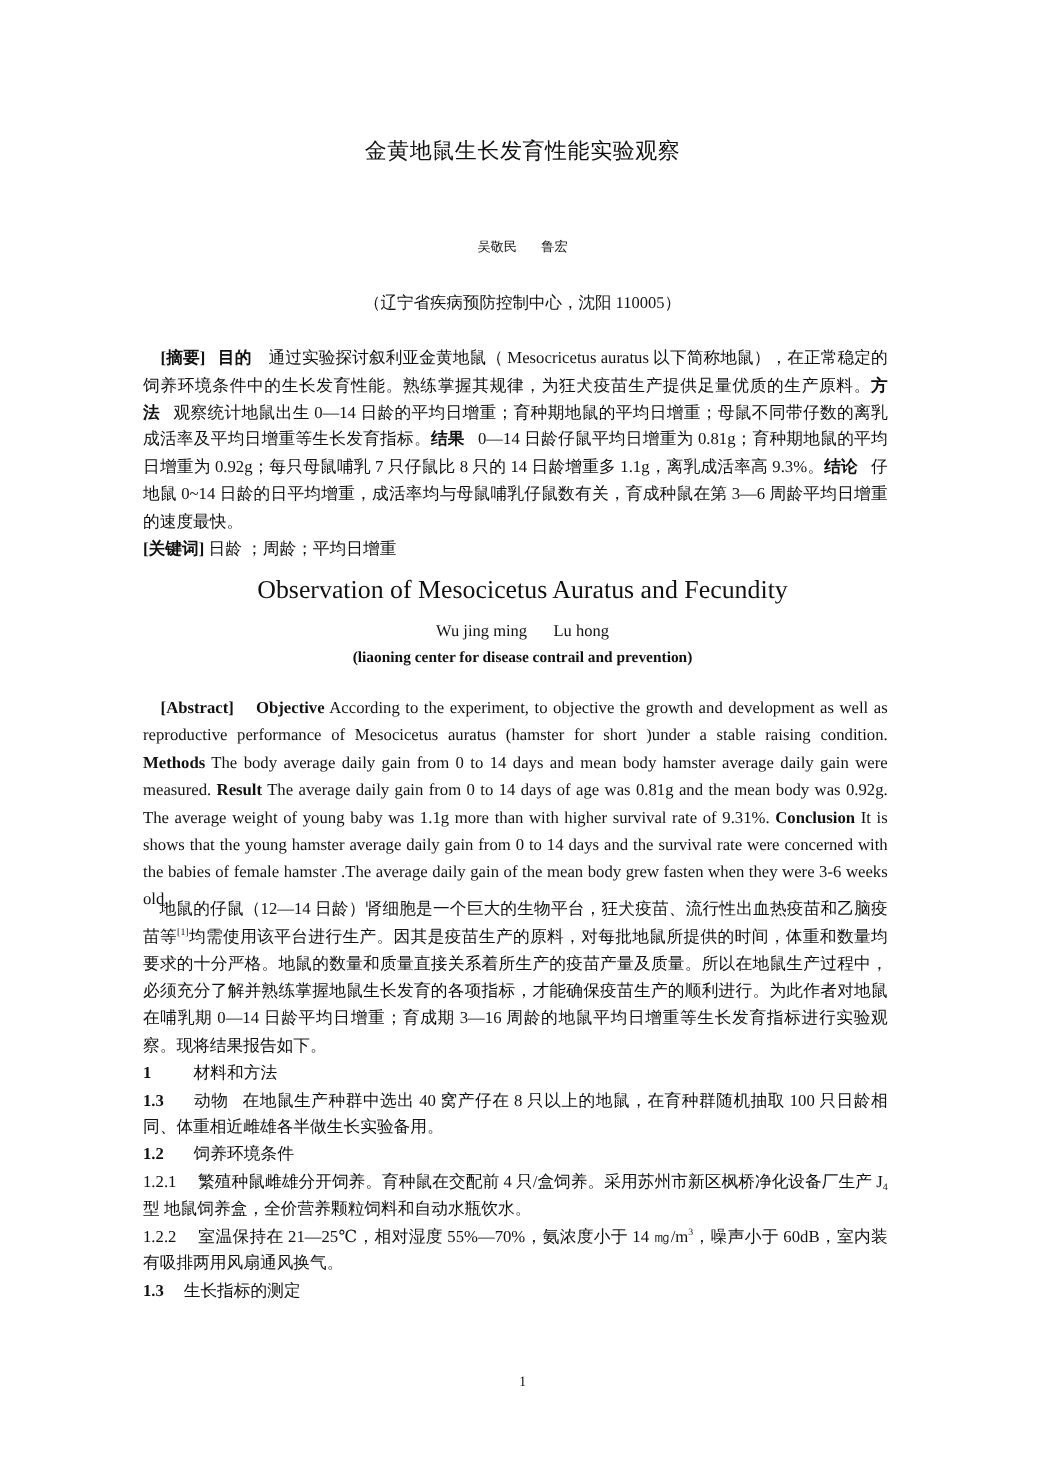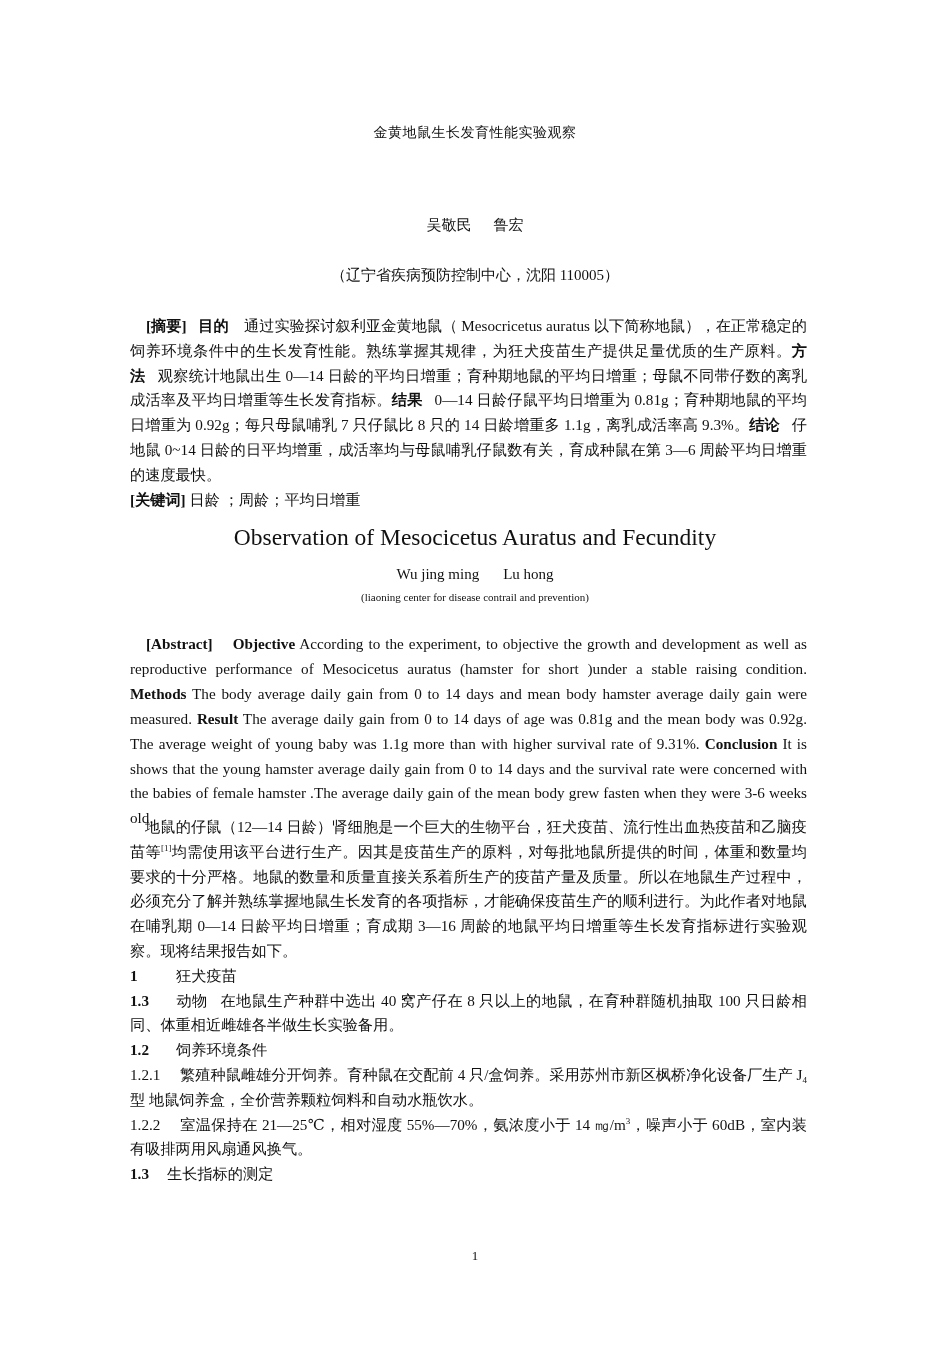--- a/index.html
+++ b/index.html
@@ -1,31 +1,31 @@
 <!DOCTYPE html>
 <html><head>
 <meta charset="utf-8">
 <style>
   html, body { margin: 0; padding: 0; background: #ffffff; }
   body { width: 950px; height: 1345px; position: relative; overflow: hidden;
          font-family: "Liberation Serif", "DejaVu Serif", serif; color: #111; }
   .page { position: absolute; left: 0; top: 0; width: 950px; height: 1345px; }
   .center { position: absolute; left: 0; width: 950px; text-align: center; }
-  .title-cn { top: 124px; font-size: 14px; letter-spacing: 0.5px; }
-  .authors-cn { top: 216px; font-size: 15px; }
+  .title-cn { top: 124px; font-size: 20px; letter-spacing: 0.5px; }
+  .authors-cn { top: 216px; font-size: 12px; }
   .authors-cn .gap { display: inline-block; width: 22px; }
   .affil-cn { top: 266px; font-size: 15px; font-family: Liberation Serif, serif; }
   .block { position: absolute; left: 130px; width: 677px; font-size: 15.2px;
            line-height: 24.8px; text-align: justify; }
   .abs-cn { top: 314px; text-indent: 16px; }
   .b { font-weight: bold; }
   .title-en { top: 524px; font-size: 23.5px; }
   .authors-en { top: 566px; font-size: 15px; }
   .authors-en .gap { display: inline-block; width: 24px; }
-  .affil-en { top: 591px; font-size: 11px; }
+  .affil-en { top: 591px; font-size: 14px; font-weight: bold; }
   .abs-en { top: 614px; text-indent: 16px; line-height: 24.9px; margin-top: 18px; }
   .kw-en { text-indent: 16px; }
   .body-cn { top: 815px; line-height: 24.8px; }
   .indent { text-indent: 15px; }
   .sec { display: block; }
   .sec .num { display: inline-block; width: 46px; }
   .sec .num2 { display: inline-block; width: 37px; }
   sup { font-size: 9px; vertical-align: 6px; line-height: 0; }
   sub { font-size: 9px; vertical-align: -3px; line-height: 0; }
   .pagenum { top: 1248px; font-size: 13px; }
@@ -70,21 +70,21 @@
       <span class="b">Objective</span><span> According to the experiment, to objective the growth and development as well as reproductive performance of Mesocicetus auratus (hamster for short )under a stable raising condition. </span><span class="b">Methods</span><span> The body average daily gain from 0 to 14 days and mean body hamster average daily gain were measured. </span><span class="b">Result</span><span> The average daily gain from 0 to 14 days of age was 0.81g and the mean body was 0.92g. The average weight of young baby was 1.1g more than with higher survival rate of 9.31%. </span><span class="b">Conclusion</span><span> It is shows that the young hamster average daily gain from 0 to 14 days and the survival rate were concerned with the babies of female hamster .The average daily gain of the mean body grew fasten when they were 3-6 weeks old.</span>
     </p>
   </div>
 
   <div class="block body-cn">
     <p class="indent">
       <span>地鼠的仔鼠（12—14 日龄）肾细胞是一个巨大的生物平台，狂犬疫苗、流行性出血热疫苗和乙脑疫苗等</span><sup>[1]</sup><span>均需使用该平台进行生产。因其是疫苗生产的原料，对每批地鼠所提供的时间，体重和数量均要求的十分严格。地鼠的数量和质量直接关系着所生产的疫苗产量及质量。所以在地鼠生产过程中，必须充分了解并熟练掌握地鼠生长发育的各项指标，才能确保疫苗生产的顺利进行。为此作者对地鼠在哺乳期 0—14 日龄平均日增重；育成期 3—16 周龄的地鼠平均日增重等生长发育指标进行实验观察。现将结果报告如下。</span>
     </p>
 
     <p class="sec">
-      <span class="num b">1</span><span>狂犬疫苗</span>
+      <span class="num b">1</span><span>材料和方法</span>
     </p>
 
     <p>
       <span class="b" style="display:inline-block;width:46px">1.3</span><span>动物</span>&nbsp;&nbsp;&nbsp;<span>在地鼠生产种群中选出 40 窝产仔在 8 只以上的地鼠，在育种群随机抽取 100 只日龄相同、体重相近雌雄各半做生长实验备用。</span>
     </p>
 
     <p class="sec">
       <span class="num b">1.2</span><span>饲养环境条件</span>
     </p>
 

